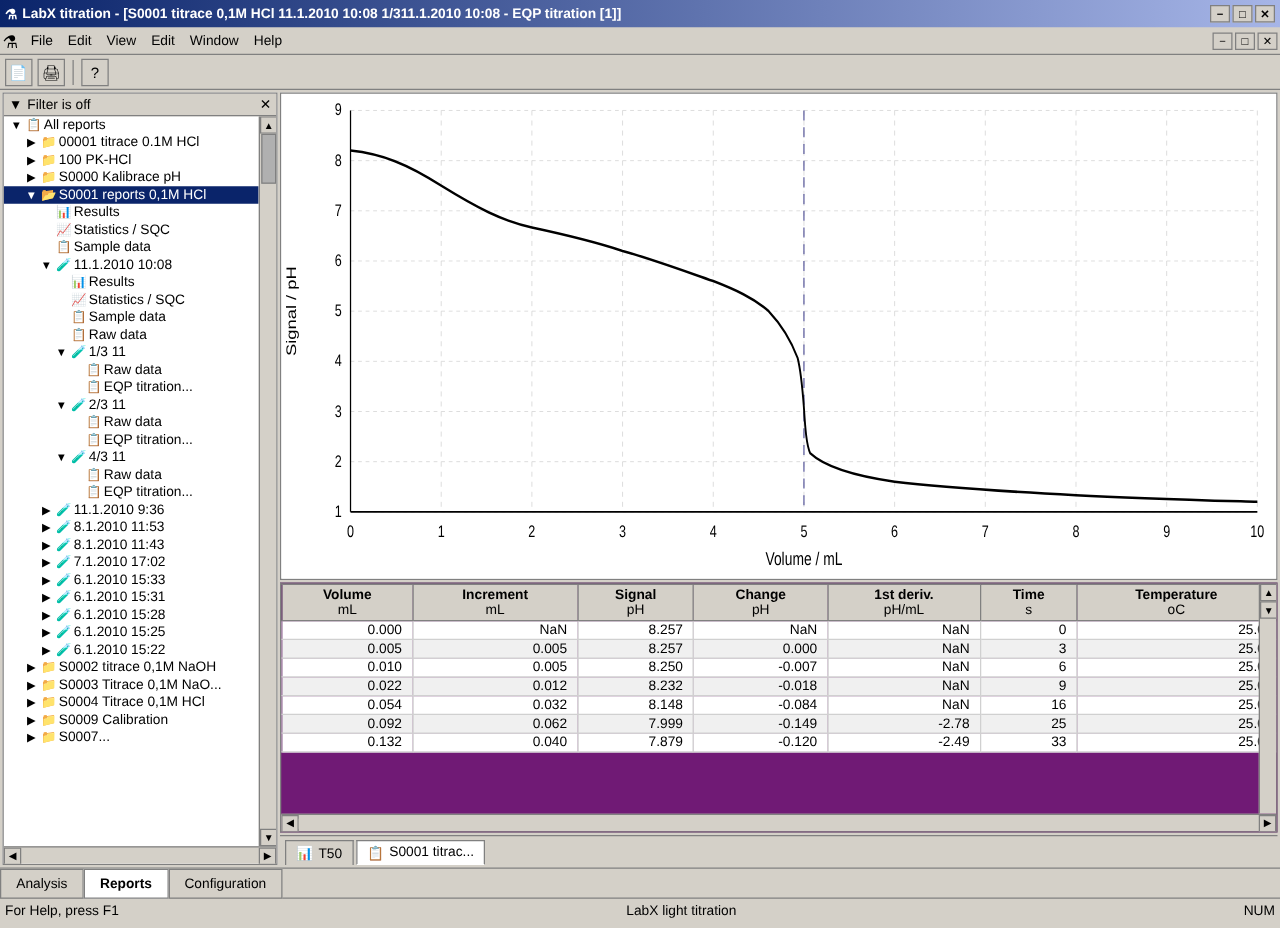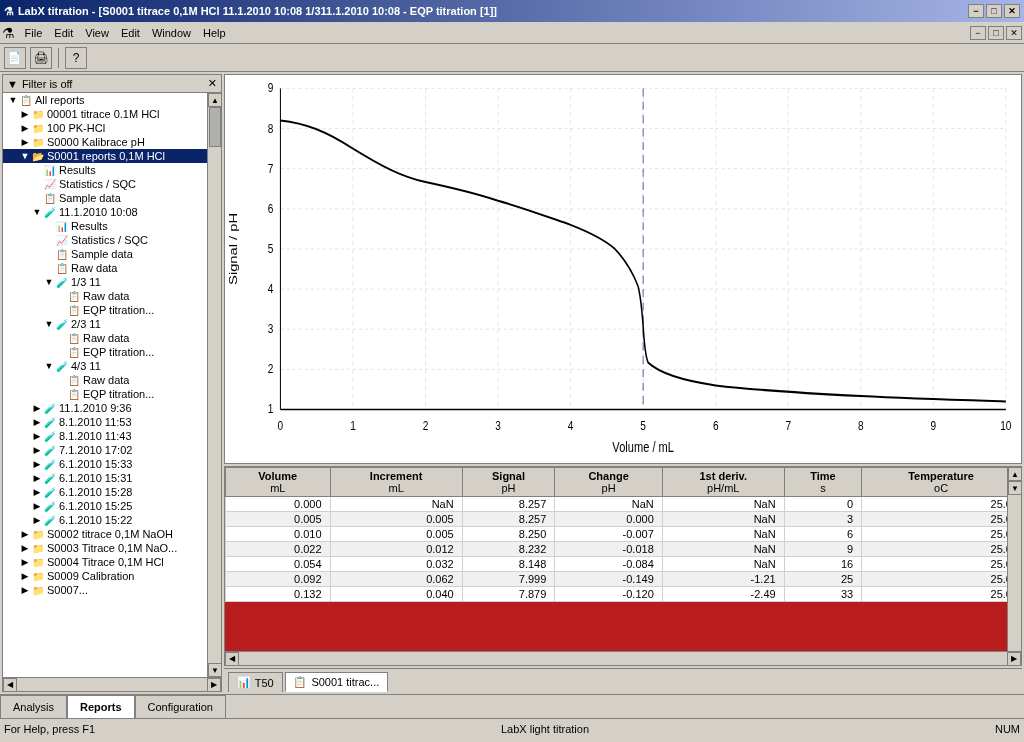--- a/index.html
+++ b/index.html
@@ -103,21 +103,21 @@
     .chart-area {
       background: white;
       border: 1px solid #808080;
       flex: 1;
       position: relative;
       overflow: hidden;
     }
 
     
     .data-table-container {
-      background: #b91c1c;
+      background: #701a75;
       border: 1px solid #808080;
       height: 200px;
       overflow: hidden;
       display: flex;
       flex-direction: column;
     }
     .data-table-wrapper {
       flex: 1;
       overflow: hidden;
       position: relative;
@@ -747,21 +747,21 @@
                 <td>-0.084</td>
                 <td>NaN</td>
                 <td>16</td>
                 <td>25.0</td>
               </tr>
               <tr>
                 <td>0.092</td>
                 <td>0.062</td>
                 <td>7.999</td>
                 <td>-0.149</td>
-                <td>-1.21</td>
+                <td>-2.78</td>
                 <td>25</td>
                 <td>25.0</td>
               </tr>
               <tr>
                 <td>0.132</td>
                 <td>0.040</td>
                 <td>7.879</td>
                 <td>-0.120</td>
                 <td>-2.49</td>
                 <td>33</td>

